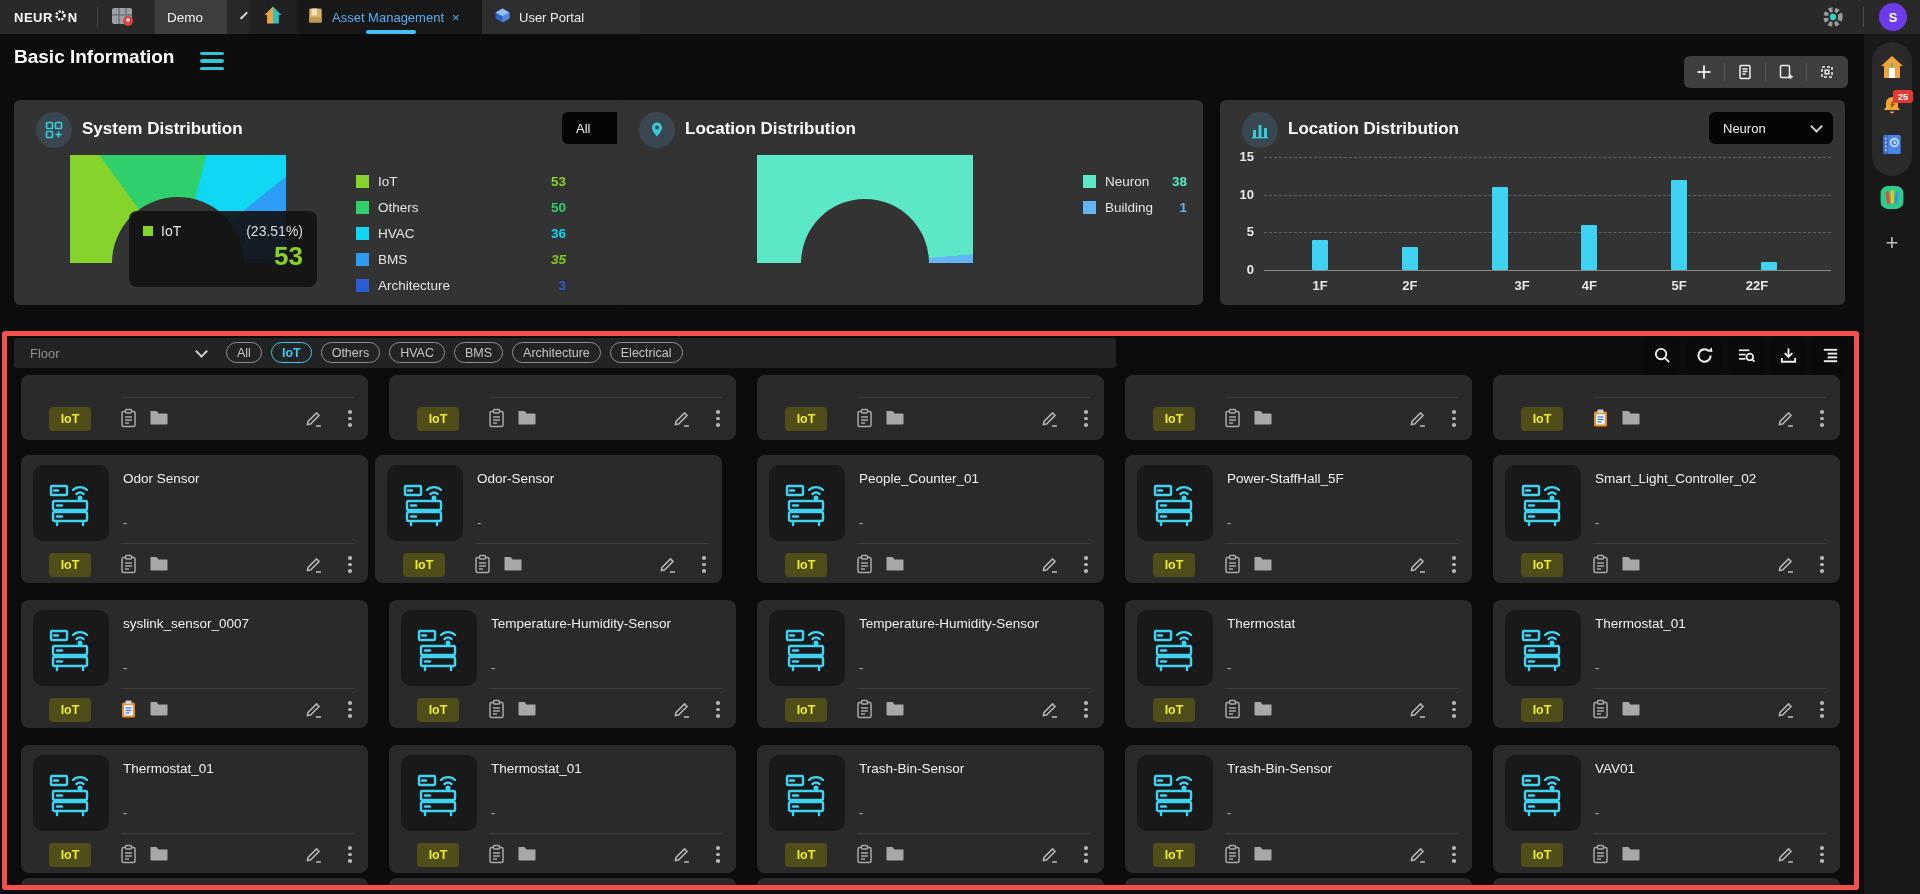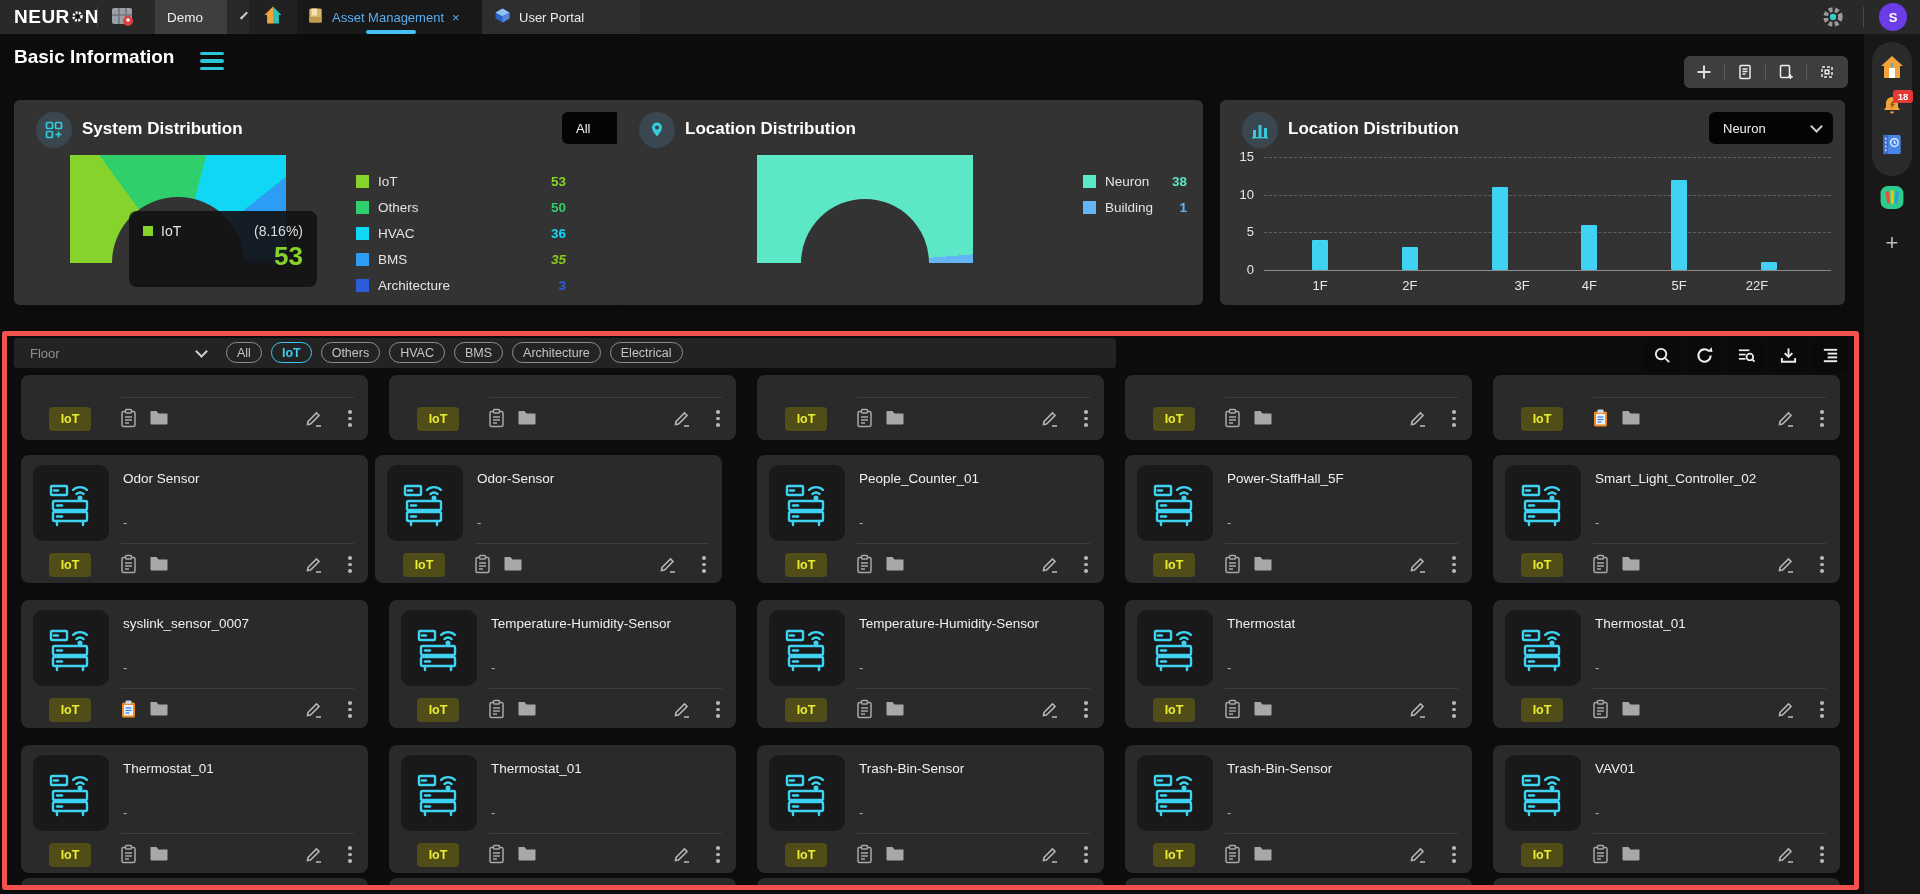--- a/index.html
+++ b/index.html
@@ -1,19 +1,19 @@
 <!DOCTYPE html>
 <html><head>
 <meta charset="utf-8">
 <style>
   html,body{margin:0;padding:0;background:#0b0b0b;font-family:"Liberation Sans",sans-serif;}
   #root{position:relative;width:1920px;height:894px;background:#0c0c0c;overflow:hidden;color:#e8e8e8;}
   
   #topbar{position:absolute;left:0;top:0;width:1920px;height:34px;background:#292929;}
-  #logo{position:absolute;left:14px;top:0;height:34px;display:flex;align-items:center;font-weight:bold;font-size:19px;letter-spacing:.5px;color:#fff;}
+  #logo{position:absolute;left:14px;top:0;height:34px;display:flex;align-items:center;font-weight:bold;font-size:13px;letter-spacing:.5px;color:#fff;}
   #logo svg{margin:0 1px;}
   .vdiv{position:absolute;top:7px;width:1px;height:20px;background:#4a4a4a;}
   #map-btn{position:absolute;left:110px;top:6px;width:26px;height:22px;}
   #ws-block{position:absolute;left:155px;top:0;width:72px;height:34px;background:#3e3e3e;display:flex;align-items:center;justify-content:space-between;padding:0 12px;box-sizing:border-box;font-size:13.5px;color:#f0f0f0;gap:40px;}
   .chev{width:7px;height:7px;border-right:2px solid #cfcfcf;border-bottom:2px solid #cfcfcf;transform:rotate(45deg);margin-top:-4px;}
   #home-tab{position:absolute;left:249px;top:0;width:48px;height:34px;background:#212121;display:flex;align-items:center;justify-content:center;}
   #tab-asset{position:absolute;left:297px;top:0;width:185px;height:34px;background:#181818;display:flex;align-items:center;gap:8px;padding:0 10px;box-sizing:border-box;}
   #tab-asset .tlabel{color:#58aef2;font-size:13px;}
   #tab-asset .tclose{color:#58aef2;font-size:13px;cursor:default;}
   #tab-underline{position:absolute;left:366px;bottom:0;width:50px;height:4px;border-radius:2px;background:#45c0f5;}
@@ -45,21 +45,21 @@
   #tooltip .row1{display:flex;align-items:center;font-size:14px;color:#e6e6e6;}
   #tt-sq{width:10px;height:10px;margin-right:8px;display:inline-block;}
   #tt-pct{margin-left:auto;color:#dcdcdc;}
   #tt-val{text-align:right;font-size:26px;font-weight:bold;margin-top:2px;}
   .legend{position:absolute;top:68px;}
   #legend1{left:342px;width:210px;} #legend2{left:466px;width:104px;}
   .legend-row{display:flex;align-items:center;height:26px;font-size:13.5px;color:#e3e3e3;}
   .lg-sq{width:13px;height:13px;margin-right:9px;flex:none;}
   .lg-val{margin-left:auto;font-weight:bold;font-size:13.5px;}
   
-  #plot{position:absolute;left:0;top:0;width:625px;height:205px;}
+  #plot{position:absolute;left:0;top:0;width:625px;height:205px;font-weight:bold;}
   .gl{position:absolute;left:44px;right:14px;height:0;border-top:1px dashed #606060;}
   .gl.axis{border-top:1px solid #8a8a8a;}
   .ytick{position:absolute;left:0;width:34px;text-align:right;font-size:13px;color:#e8e8e8;}
   .bar{position:absolute;width:16px;border-radius:1px;}
   .xtick{position:absolute;width:60px;text-align:center;font-size:13px;color:#e8e8e8;}
   
   #filter-strip{position:absolute;left:14px;top:338px;width:1102px;height:30px;background:#232323;border-radius:3px;}
   #floor-select{position:absolute;left:0;top:0;width:206px;height:30px;display:flex;align-items:center;justify-content:space-between;padding:0 14px 0 16px;box-sizing:border-box;font-size:13px;color:#8f8f8f;}
   #pills{position:absolute;left:212px;top:4px;display:flex;gap:9px;align-items:center;}
   .pill{height:21px;line-height:20px;padding:0 10px;border:1.5px solid #8f8f8f;border-radius:11px;font-size:12.5px;color:#c5c5c5;box-sizing:border-box;}
@@ -208,21 +208,21 @@
       <span>All</span>
       <span class="chev"></span>
     </div>
     <div class="gauge-wrap" id="gauge1" style="background: conic-gradient(from 270deg at 50% 100%, rgb(134, 211, 44) 0deg, rgb(134, 211, 44) 53.8983deg, rgb(47, 207, 107) 53.8983deg, rgb(47, 207, 107) 104.746deg, rgb(15, 215, 244) 104.746deg, rgb(15, 215, 244) 141.356deg, rgb(45, 156, 244) 141.356deg, rgb(45, 156, 244) 176.949deg, rgb(44, 93, 217) 176.949deg, rgb(44, 93, 217) 180deg, transparent 180deg, transparent 360deg);">
         <div class="gauge-hole"></div>
       </div>
     <div id="tooltip">
       <div class="row1">
         <span id="tt-sq" style="background: rgb(134, 211, 44);"></span>
         <span>IoT</span>
-        <span id="tt-pct">(8.16%)</span>
+        <span id="tt-pct">(23.51%)</span>
       </div>
       <div id="tt-val" style="color: rgb(134, 211, 44);">53</div>
     </div>
     <div class="legend" id="legend1">
         <div class="legend-row">
     <span class="lg-sq" style="background: rgb(134, 211, 44);"></span>
     <span class="lg-label">IoT</span>
     <span class="lg-val" style="color: rgb(134, 211, 44);">53</span>
   </div>
         <div class="legend-row">
@@ -1273,21 +1273,21 @@
       <div class="strip" style="left: 1493px;"></div>
     </div>
 
   <div id="sidebar">
     <div id="sb-capsule"></div>
     <div class="sb-ic" style="top:20px"><svg width="28" height="26" viewBox="0 0 26 26">
           <path d="M13 2 L2 12 H5 V24 H21 V12 H24 Z" fill="#f2a33c"></path>
           <rect x="10" y="14" width="6" height="10" fill="#fff"></rect>
           <rect x="12" y="9" width="2" height="4" fill="#2fc0ba"></rect>
         </svg></div>
-    <div id="sb-badge">18</div>
+    <div id="sb-badge">25</div>
     <div class="sb-ic" style="top:60px"><svg width="24" height="24" viewBox="0 0 24 24">
           <path d="M12 3 a6 6 0 0 1 6 6 v4 l2 3 H4 l2-3 V9 a6 6 0 0 1 6-6 z" fill="#f2a33c"></path>
           <path d="M10 17.5 a2 2 0 0 0 4 0 z" fill="#f2a33c"></path>
           <path d="M12.5 7 l-2.5 4.5 h2 l-1.5 3.5 4.5-5 h-2 l1.5-3 z" fill="#8a5a10"></path>
         </svg></div>
     <div class="sb-ic" style="top:98px"><svg width="25" height="25" viewBox="0 0 26 26">
           <rect x="4" y="3" width="18" height="20" rx="2" fill="#4a86e8"></rect>
           <rect x="4" y="3" width="5" height="20" fill="#3a6cc6"></rect>
           <line x1="6.5" y1="6" x2="6.5" y2="20" stroke="#dce7fb" stroke-width="1.4" stroke-dasharray="2 2"></line>
           <circle cx="15.5" cy="11" r="4" fill="none" stroke="#dce7fb" stroke-width="1.5"></circle>

